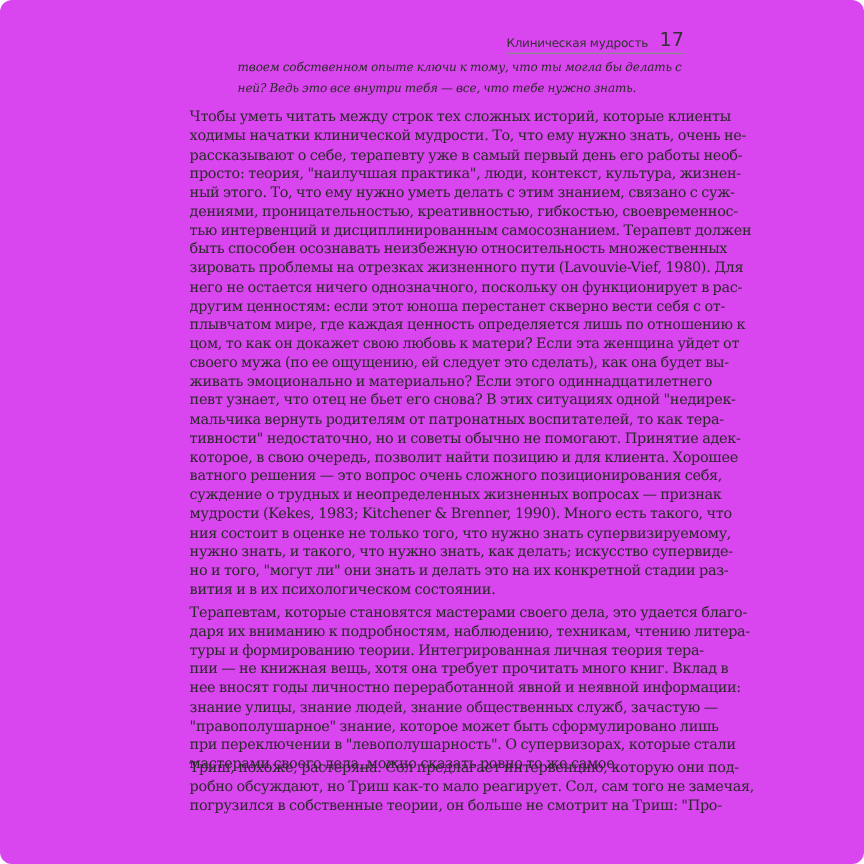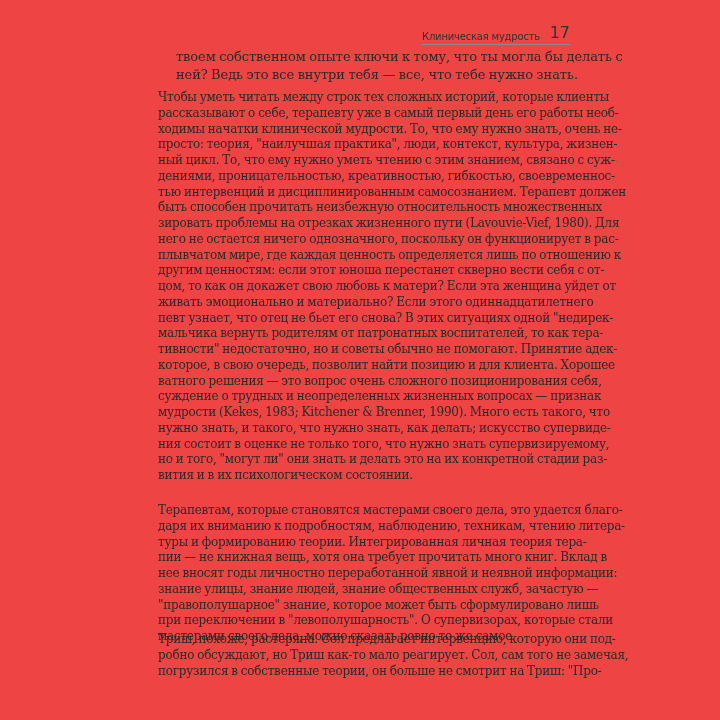--- a/index.html
+++ b/index.html
@@ -12,21 +12,22 @@
       height: 720px;
       position: relative;
       overflow: hidden;
       font-family: "DejaVu Serif", "Liberation Serif", serif;
       color: #2a2a2a;
     }
     .page {
       position: absolute;
       left: 0; top: 0;
       width: 720px; height: 720px;
-      background: #ef4444;
+      background: #d946ef;
+      border-radius: 10px;
     }
     .running-header {
       position: absolute;
       left: 422px;
       top: 22px;
       width: 148px;
       height: 20px;
       border-bottom: 1px solid #8a8a8a;
       display: flex;
       justify-content: space-between;
@@ -62,24 +63,26 @@
     }
     .line.last {
       text-align-last: left;
     }
     .quote {
       left: 176px;
       width: 392px;
       top: 48px;
     }
     .quote .line {
-      font-size: 13px;
+      font-style: italic;
+      font-size: 10px;
       height: 18px;
       line-height: 18px;
       letter-spacing: -0.1px;
+      margin-left: 22px;
     }
     .p1 { top: 90px; }
     .p2 { top: 503px; }
     .p3 { top: 632px; }
   </style>
 </head>
 <body>
 
 <div class="page">
 
@@ -88,42 +91,43 @@
     <span class="page-number">17</span>
   </div>
 
   <div class="text-block quote">
     <span class="line">твоем собственном опыте ключи к тому, что ты могла бы делать с</span>
     <span class="line last">ней? Ведь это все внутри тебя — все, что тебе нужно знать.</span>
   </div>
 
   <div class="text-block p1">
     <span class="line">Чтобы уметь читать между строк тех сложных историй, которые клиенты</span>
+    <span class="line">ходимы начатки клинической мудрости. То, что ему нужно знать, очень не-</span>
     <span class="line">рассказывают о себе, терапевту уже в самый первый день его работы необ-</span>
-    <span class="line">ходимы начатки клинической мудрости. То, что ему нужно знать, очень не-</span>
     <span class="line">просто: теория, "наилучшая практика", люди, контекст, культура, жизнен-</span>
-    <span class="line">ный цикл. То, что ему нужно уметь чтению с этим знанием, связано с суж-</span>
+    <span class="line">ный этого. То, что ему нужно уметь делать с этим знанием, связано с суж-</span>
     <span class="line">дениями, проницательностью, креативностью, гибкостью, своевременнос-</span>
     <span class="line">тью интервенций и дисциплинированным самосознанием. Терапевт должен</span>
-    <span class="line">быть способен прочитать неизбежную относительность множественных</span>
+    <span class="line">быть способен осознавать неизбежную относительность множественных</span>
     <span class="line">зировать проблемы на отрезках жизненного пути (Lavouvie-Vief, 1980). Для</span>
     <span class="line">него не остается ничего однозначного, поскольку он функционирует в рас-</span>
+    <span class="line">другим ценностям: если этот юноша перестанет скверно вести себя с от-</span>
     <span class="line">плывчатом мире, где каждая ценность определяется лишь по отношению к</span>
-    <span class="line">другим ценностям: если этот юноша перестанет скверно вести себя с от-</span>
     <span class="line">цом, то как он докажет свою любовь к матери? Если эта женщина уйдет от</span>
+    <span class="line">своего мужа (по ее ощущению, ей следует это сделать), как она будет вы-</span>
     <span class="line">живать эмоционально и материально? Если этого одиннадцатилетнего</span>
     <span class="line">певт узнает, что отец не бьет его снова? В этих ситуациях одной "недирек-</span>
     <span class="line">мальчика вернуть родителям от патронатных воспитателей, то как тера-</span>
     <span class="line">тивности" недостаточно, но и советы обычно не помогают. Принятие адек-</span>
     <span class="line">которое, в свою очередь, позволит найти позицию и для клиента. Хорошее</span>
     <span class="line">ватного решения — это вопрос очень сложного позиционирования себя,</span>
     <span class="line">суждение о трудных и неопределенных жизненных вопросах — признак</span>
     <span class="line">мудрости (Kekes, 1983; Kitchener &amp; Brenner, 1990). Много есть такого, что</span>
+    <span class="line">ния состоит в оценке не только того, что нужно знать супервизируемому,</span>
     <span class="line">нужно знать, и такого, что нужно знать, как делать; искусство супервиде-</span>
-    <span class="line">ния состоит в оценке не только того, что нужно знать супервизируемому,</span>
     <span class="line">но и того, "могут ли" они знать и делать это на их конкретной стадии раз-</span>
     <span class="line last">вития и в их психологическом состоянии.</span>
   </div>
 
   <div class="text-block p3">
     <span class="line">Триш, похоже, растеряна. Сол предлагает интервенцию, которую они под-</span>
     <span class="line">робно обсуждают, но Триш как-то мало реагирует. Сол, сам того не замечая,</span>
     <span class="line">погрузился в собственные теории, он больше не смотрит на Триш: "Про-</span>
   </div>
 

